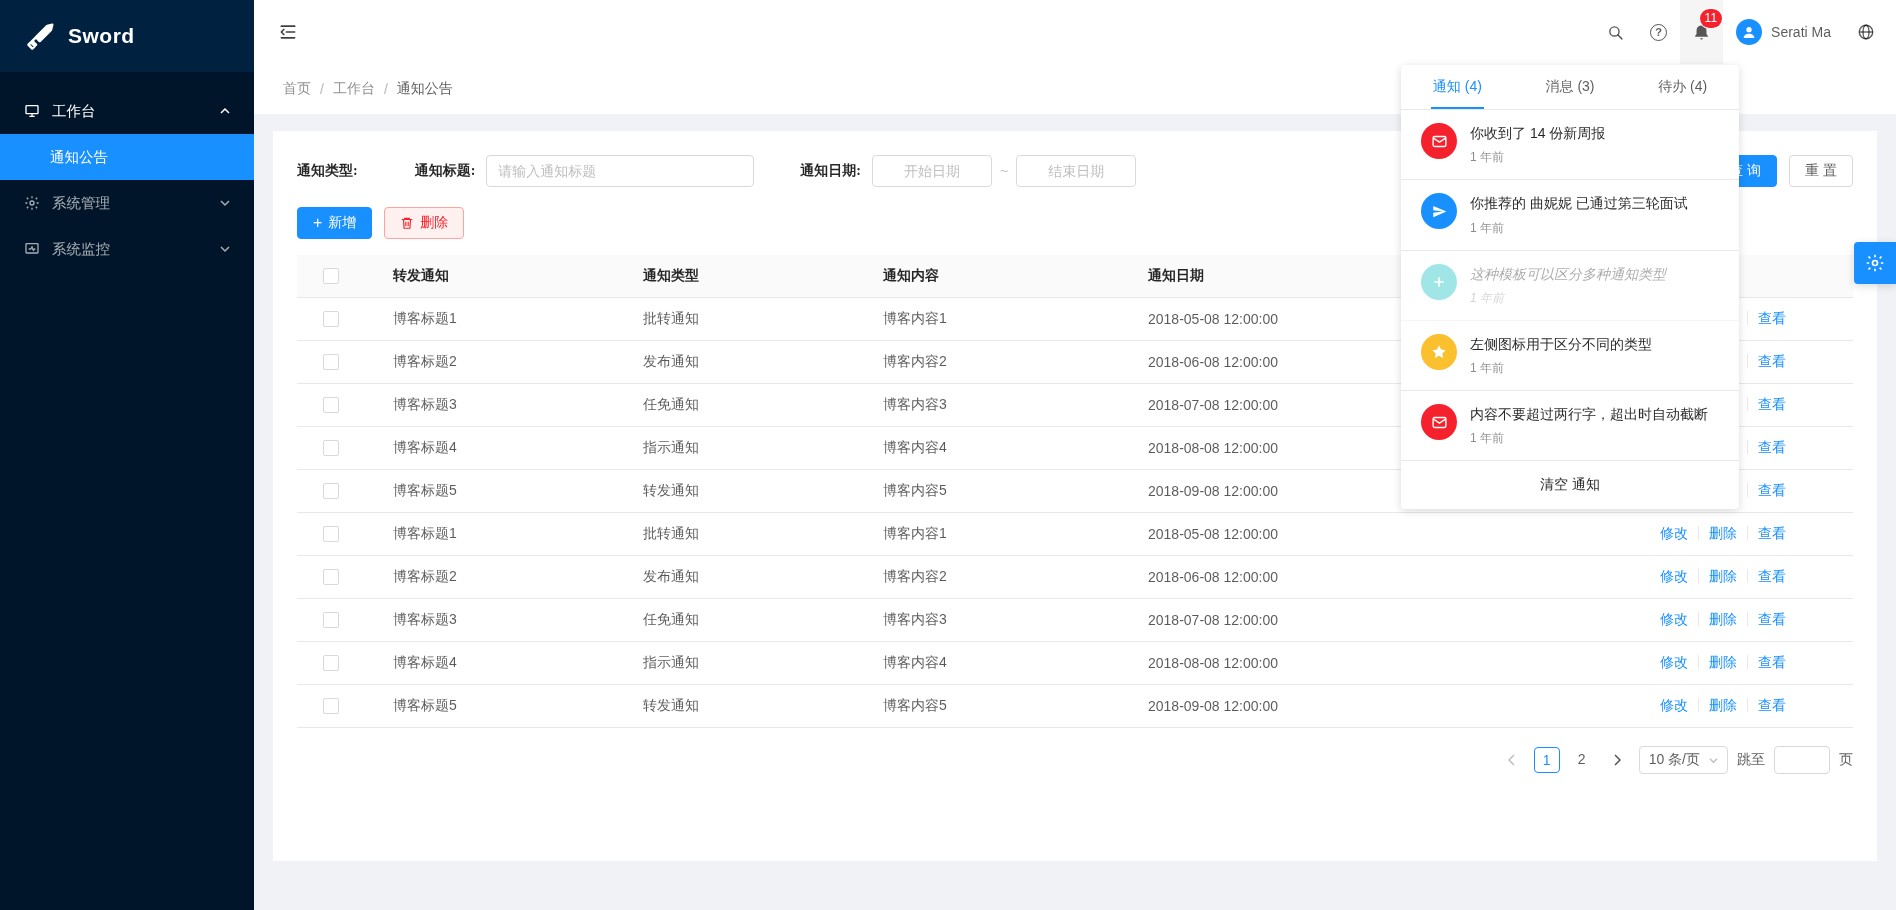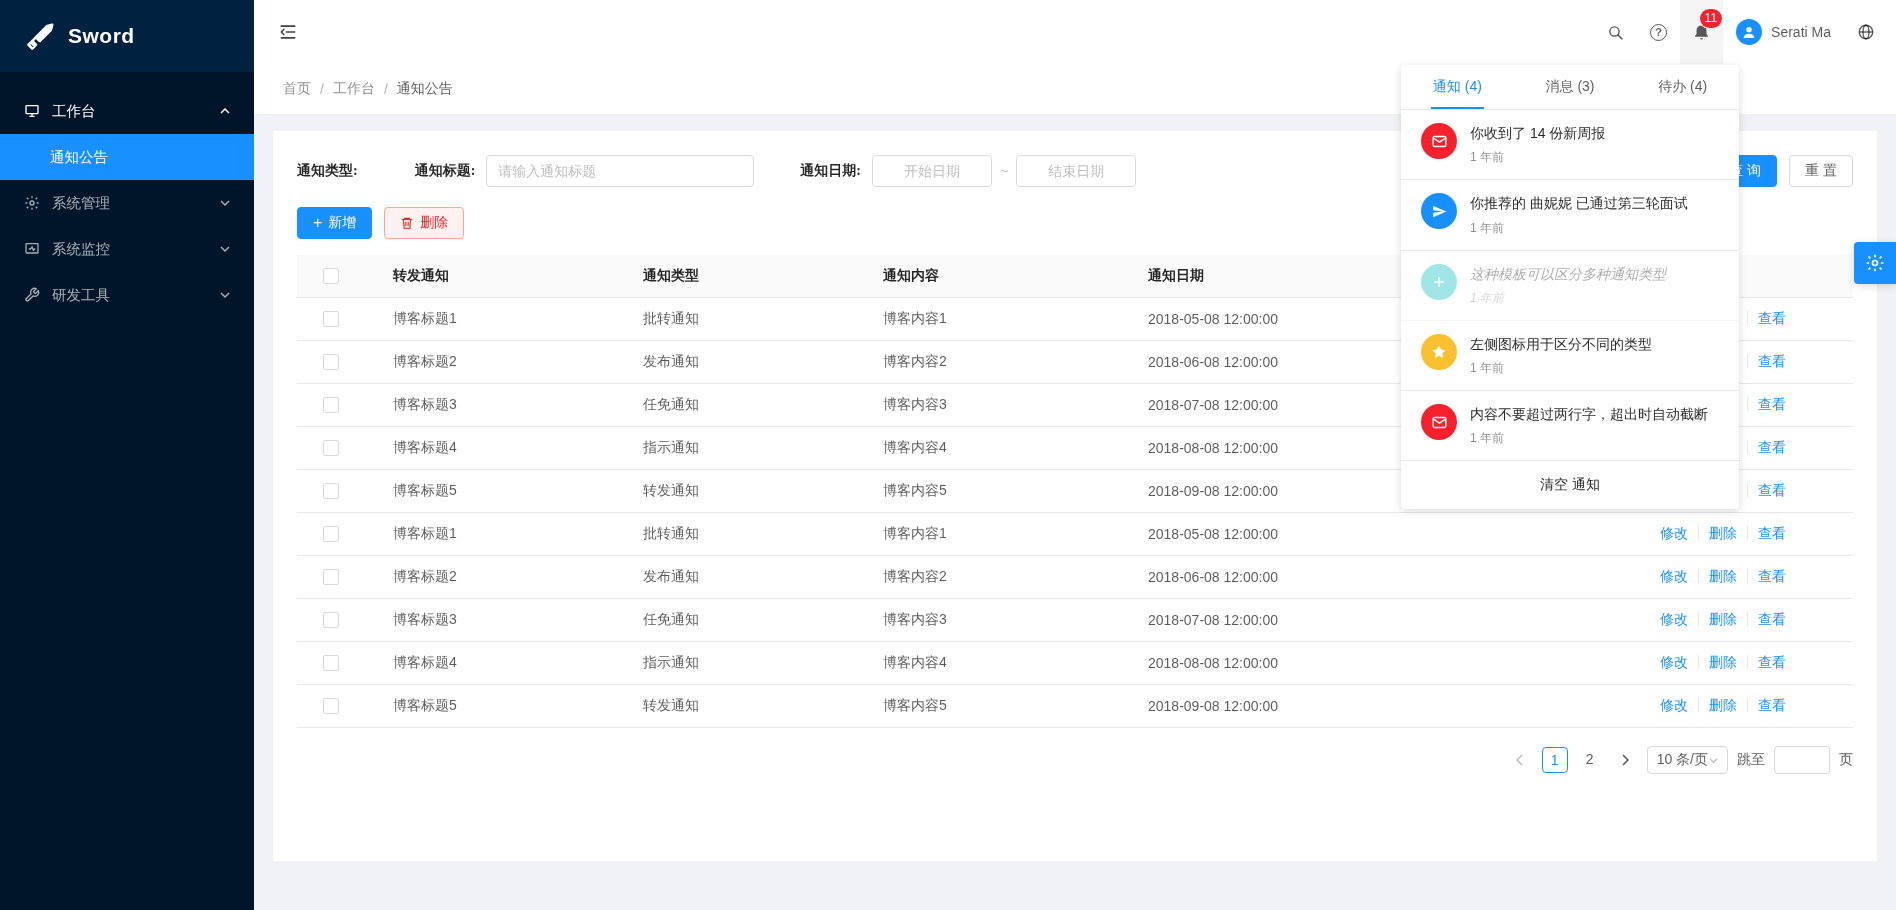--- a/index.html
+++ b/index.html
@@ -78,21 +78,21 @@
   td.action, th.action { text-align:center; }
   .row-link { color:#1890ff; cursor:pointer; }
   .v-sep { display:inline-block; width:1px; height:14px; background:#e8e8e8; margin:0 10px; vertical-align:-2px; }
 
   
   .pagination { display:flex; justify-content:flex-end; align-items:center; gap:9px; margin-top:18px; font-size:14px; color:rgba(0,0,0,0.65); }
   .pg-arrow { min-width:26px; height:26px; display:flex; align-items:center; justify-content:center; cursor:pointer; color:rgba(0,0,0,0.65); }
   .pg-arrow.disabled { color:rgba(0,0,0,0.25); cursor:default; }
   .pg-num { min-width:26px; height:26px; line-height:24px; text-align:center; cursor:pointer; border-radius:4px; }
   .pg-num.current { border:1px solid #1890ff; color:#1890ff; background:#fff; }
-  .pg-size { height:28px; border:1px solid #d9d9d9; border-radius:4px; display:flex; align-items:center; gap:1px; padding:0 9px; cursor:pointer; background:#fff; }
+  .pg-size { height:28px; border:1px solid #d9d9d9; border-radius:4px; display:flex; align-items:center; gap:9px; padding:0 9px; cursor:pointer; background:#fff; }
   .pg-jump-input { width:56px; height:28px; border:1px solid #d9d9d9; border-radius:4px; outline:none; font-family:inherit; text-align:center; }
 
   
   .notif-panel { position:absolute; top:65px; right:157px; width:338px; background:#fff; border-radius:4px; box-shadow:0 2px 8px rgba(0,0,0,0.15); z-index:50; }
   .notif-tabs { display:flex; border-bottom:1px solid #e8e8e8; }
   .notif-tab { flex:1; text-align:center; cursor:pointer; color:rgba(0,0,0,0.65); }
   .notif-tab .t-label { display:inline-block; padding:13px 2px 11px; border-bottom:2px solid transparent; }
   .notif-tab.active { color:#1890ff; }
   .notif-tab.active .t-label { border-bottom-color:#1890ff; }
   .notif-item { display:flex; align-items:flex-start; gap:13px; padding:13px 20px; border-bottom:1px solid #e8e8e8; cursor:pointer; }
@@ -159,33 +159,20 @@
         </span>
       </div>
       <div class="menu-item">
         <span class="mi-icon">
           <svg width="16" height="16" viewBox="0 0 24 24" fill="none" stroke="currentColor" stroke-width="2">
               <rect x="3" y="4" width="18" height="14" rx="1"></rect>
               <path d="M7 12h3l2-3 2 5 2-2h1"></path>
             </svg>
         </span>
         <span class="mi-label">系统监控</span>
-        <span class="mi-caret">
-          <svg width="10" height="10" viewBox="0 0 10 10" fill="none" stroke="currentColor" stroke-width="1.5">
-              <path d="M1 3l4 4 4-4"></path>
-            </svg>
-        </span>
-      </div>
-      <div class="menu-item">
-        <span class="mi-icon">
-          <svg width="16" height="16" viewBox="0 0 24 24" fill="none" stroke="currentColor" stroke-width="2" stroke-linecap="round" stroke-linejoin="round">
-              <path d="M14.7 6.3a1 1 0 0 0 0 1.4l1.6 1.6a1 1 0 0 0 1.4 0l3.77-3.77a6 6 0 0 1-7.94 7.94l-6.91 6.91a2.12 2.12 0 0 1-3-3l6.91-6.91a6 6 0 0 1 7.94-7.94l-3.76 3.76z"></path>
-            </svg>
-        </span>
-        <span class="mi-label">研发工具</span>
         <span class="mi-caret">
           <svg width="10" height="10" viewBox="0 0 10 10" fill="none" stroke="currentColor" stroke-width="1.5">
               <path d="M1 3l4 4 4-4"></path>
             </svg>
         </span>
       </div>
     </nav>
   </aside>
 
   <header class="header">

